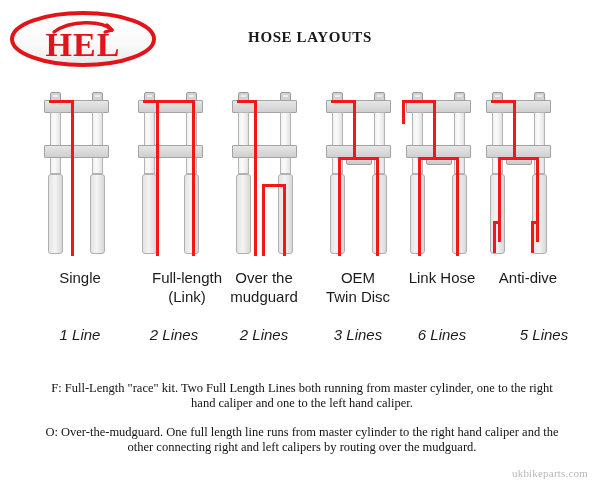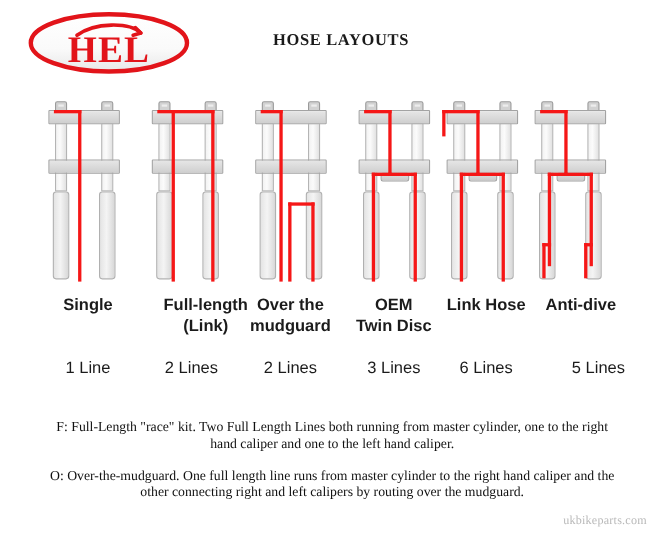--- a/index.html
+++ b/index.html
@@ -4,21 +4,21 @@
 <style>
   html,body{margin:0;padding:0;}
   body{
     width:600px;height:500px;background:#ffffff;
     font-family:"Liberation Sans",sans-serif;
     overflow:hidden;position:relative;
   }
   .page{position:relative;width:600px;height:500px;}
 
   
-  .logo{position:absolute;left:24px;top:10px;width:150px;height:58px;}
+  .logo{position:absolute;left:8px;top:10px;width:150px;height:58px;}
   .logo svg{display:block;}
   .title{
     position:absolute;left:210px;top:29px;width:200px;
     text-align:center;
     font-family:"Liberation Serif",serif;
     font-size:15px;font-weight:700;color:#1a1a1a;
     letter-spacing:.6px;
   }
 
   
@@ -43,24 +43,24 @@
        background:linear-gradient(#e0e0e0,#c9c9c9);
        border:1px solid #a0a0a0;box-sizing:border-box;border-radius:2px;}
 
   
   .hv{position:absolute;width:3px;background:#f51717;}
   .hh{position:absolute;height:3px;background:#f51717;}
 
   
   .names{position:absolute;left:0;top:268px;width:600px;height:52px;}
   .name{position:absolute;top:0;width:100px;text-align:center;
-        font-size:15px;color:#1b1b1b;line-height:19px;font-weight:bold;}
+        font-size:15px;color:#1b1b1b;line-height:19px;}
   .counts{position:absolute;left:0;top:326px;width:600px;height:24px;}
   .count{position:absolute;top:0;width:100px;text-align:center;
-        font-size:15px;color:#1b1b1b;}
+        font-size:15px;color:#1b1b1b;font-style:italic;}
 
   
   .notes{position:absolute;left:44px;top:381px;width:516px;
         font-family:"Liberation Serif",serif;
         font-size:12.5px;line-height:15px;color:#111;text-align:center;}
   .note{margin:0 0 14px 0;}
   .watermark{
     position:absolute;right:12px;top:467px;
     font-family:"Liberation Serif",serif;
     font-size:11px;color:#b9b9b9;letter-spacing:.2px;

